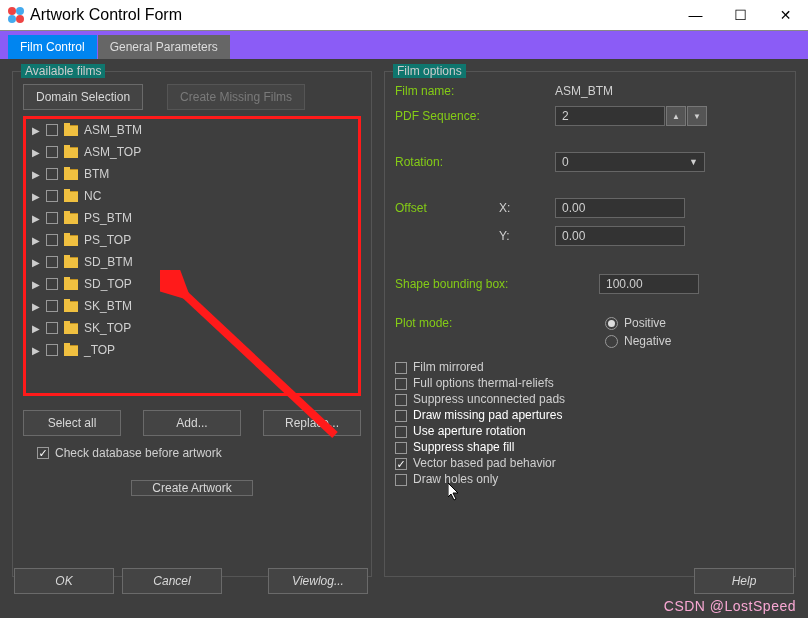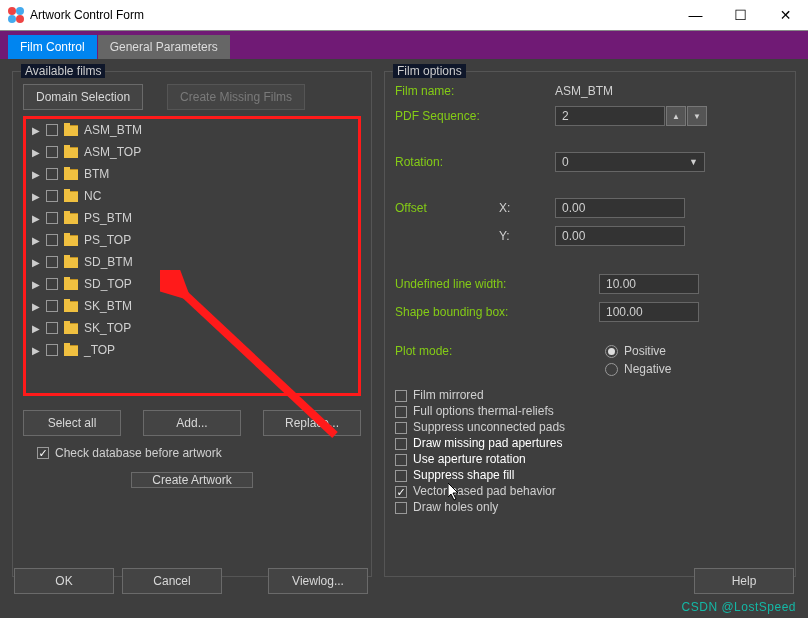--- a/index.html
+++ b/index.html
@@ -1,74 +1,74 @@
 <!DOCTYPE html>
 <html><head>
 <meta charset="utf-8">
 <style>
 * { box-sizing: border-box; margin: 0; padding: 0; font-family: "Segoe UI", Arial, sans-serif; }
 body { background: #3e3e3e; width: 808px; height: 618px; overflow: hidden; color: #d0d0d0; font-size: 12px; position: relative; }
 .titlebar { background: #fff; height: 31px; display: flex; align-items: center; padding-left: 8px; color: #000; border-bottom: 1px solid #888; }
 .titlebar .appicon { width: 16px; height: 16px; margin-right: 6px; display: inline-flex; flex-wrap: wrap; }
 .titlebar .appicon span { width: 8px; height: 8px; border-radius: 50%; }
-.titlebar .title { flex: 1; font-size: 12px; }
+.titlebar .title { flex: 1; font-size: 16px; }
 .winbtns { display: flex; height: 100%; }
 .winbtn { width: 45px; display: flex; align-items: center; justify-content: center; color: #000; font-size: 14px; }
 
-.tabs { display: flex; background: #701a75; padding: 4px 4px 0 8px; }
+.tabs { display: flex; background: #8b5cf6; padding: 4px 4px 0 8px; }
 .tab { padding: 5px 12px; background: #666; color: #ddd; font-size: 12px; margin-right: 1px; }
 .tab.active { background: #0085f0; color: #fff; }
 
 .content { display: flex; padding: 4px 12px 0 12px; gap: 12px; height: 518px; }
 .panel { border: 1px solid #555; position: relative; margin-top: 8px; padding: 12px 10px 10px 10px; }
-.panel-title { position: absolute; top: -8px; left: 8px; background: #0f172a; padding: 0 4px; color: #ccc; font-size: 12px; }
+.panel-title { position: absolute; top: -8px; left: 8px; background: #0f766e; padding: 0 4px; color: #ccc; font-size: 12px; }
 .leftpanel { width: 360px; display: flex; flex-direction: column; }
 .rightpanel { flex: 1; }
 
 .btn { background: #444; border: 1px solid #6a6a6a; color: #d8d8d8; padding: 5px 12px; font-size: 12px; text-align: center; cursor: pointer; }
 .btn.disabled { color: #7a7a7a; border-color: #555; }
 
 .toprow { display: flex; gap: 24px; margin-bottom: 6px; }
 
 .tree { border: 3px solid #ff1a1a; height: 280px; overflow: hidden; margin-bottom: 14px; }
 .tree-item { display: flex; align-items: center; height: 22px; padding-left: 6px; gap: 6px; }
 .tree-arrow { font-size: 10px; color: #ccc; width: 8px; }
 .checkbox { width: 12px; height: 12px; border: 1px solid #999; background: #3e3e3e; display: inline-flex; align-items: center; justify-content: center; font-size: 10px; color: #fff; }
 .checkbox.checked::after { content: "✓"; font-size: 11px; }
 .folder { width: 14px; height: 11px; background: #f0c040; border-top: 1px solid #c09020; position: relative; }
 .folder::before { content: ""; position: absolute; top: -3px; left: 0; width: 6px; height: 3px; background: #f0c040; }
 
 .btnrow { display: flex; gap: 22px; margin-bottom: 10px; }
 .btnrow .btn { flex: 1; }
 
-.checkline { display: flex; align-items: center; gap: 6px; margin-left: 14px; margin-bottom: 12px; }
+.checkline { display: flex; align-items: center; gap: 6px; margin-left: 14px; margin-bottom: 20px; }
 
 .field-row { display: flex; align-items: center; margin-bottom: 8px; }
 .field-label { width: 160px; color: #84cc16; }
 .field-sublabel { width: 56px; }
 .field-value { color: #d0d0d0; }
 .input { background: #333; border: 1px solid #666; color: #d0d0d0; padding: 2px 6px; height: 20px; font-size: 12px; }
 .input.wide { width: 130px; }
 .select { background: #333; border: 1px solid #666; color: #d0d0d0; padding: 2px 6px; height: 20px; width: 150px; display: flex; align-items: center; justify-content: space-between; }
 .select .arr { font-size: 9px; }
 .spinner { display: flex; }
 .spinner .spbtn { width: 20px; height: 20px; background: #555; border: 1px solid #777; display: flex; align-items: center; justify-content: center; font-size: 8px; margin-left: 1px; }
 
 .radio-row { display: flex; align-items: center; gap: 6px; margin-bottom: 4px; }
 .radio { width: 13px; height: 13px; border-radius: 50%; border: 1px solid #999; display: flex; align-items: center; justify-content: center; }
 .radio.checked::after { content: ""; width: 7px; height: 7px; border-radius: 50%; background: #ddd; }
 
 .cb-row { display: flex; align-items: flex-end; gap: 6px; margin-bottom: 2px; }
 .cb-row.dim { color: #ffffff; }
 
 .bottombar { position: absolute; bottom: 24px; left: 0; right: 0; display: flex; padding: 0 14px; gap: 8px; }
-.bottombar .btn { min-width: 100px; }
+.bottombar .btn { min-width: 100px; font-style: italic; }
 .bottombar .spacer { flex: 1; }
 
-.watermark { position: absolute; bottom: 4px; right: 12px; font-size: 12px; color: #14b8a6; letter-spacing: 0.5px; }
+.watermark { position: absolute; bottom: 4px; right: 12px; font-size: 14px; color: #f9a8d4; letter-spacing: 0.5px; }
 
 .arrow-annot { position: absolute; left: 160px; top: 270px; pointer-events: none; }
 
 .cursor { position: absolute; left: 448px; top: 483px; font-size: 14px; color: #fff; pointer-events: none; }
 </style>
 </head>
 <body>
 
 <div class="titlebar">
   <span class="appicon">
@@ -208,24 +208,20 @@
       <span class="field-sublabel">X:</span>
       <input class="input wide" value="0.00" style="">
     </div>
     <div class="field-row">
       <span class="field-label" style="width:104px"></span>
       <span class="field-sublabel">Y:</span>
       <input class="input wide" value="0.00" style="">
     </div>
     <div style="height:20px"></div>
     <div class="field-row">
-      <span class="field-label" style="width:204px">Undefined line width:</span>
-      <input class="input" style="width: 100px;" value="10.00">
-    </div>
-    <div class="field-row">
       <span class="field-label" style="width:204px">Shape bounding box:</span>
       <input class="input" style="width: 100px;" value="100.00">
     </div>
     <div style="height:14px"></div>
     <div style="display:flex">
       <span class="field-label" style="width:210px">Plot mode:</span>
       <div>
         <div class="radio-row">
             <span class="radio checked"></span>
             <span>Positive</span>

